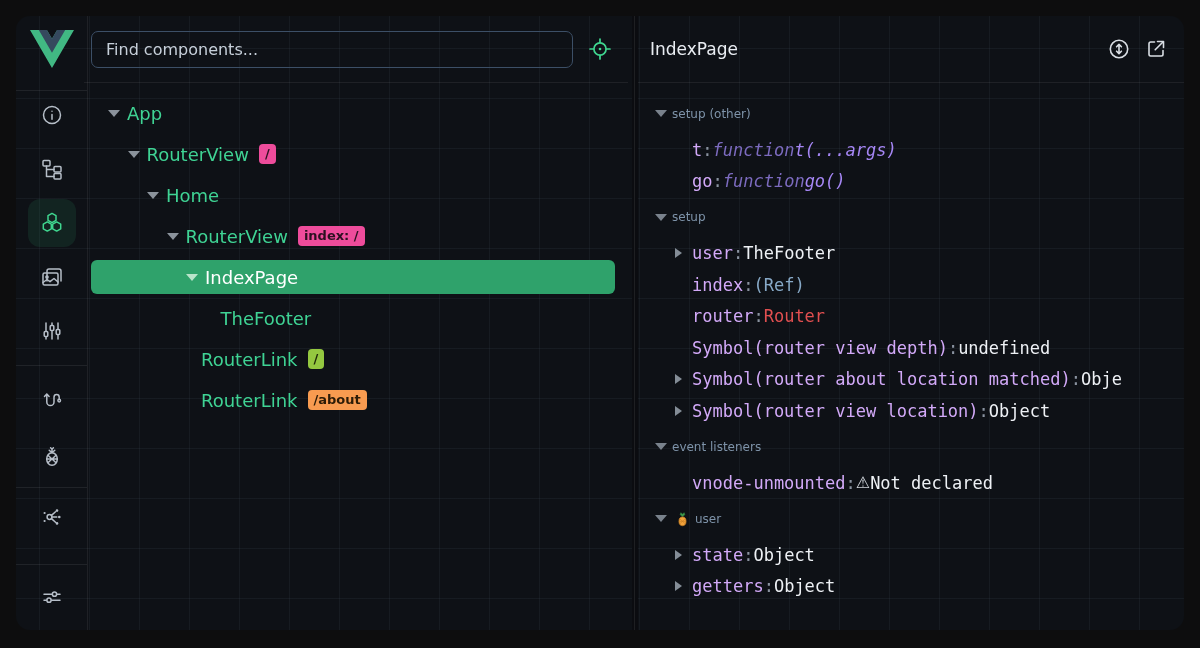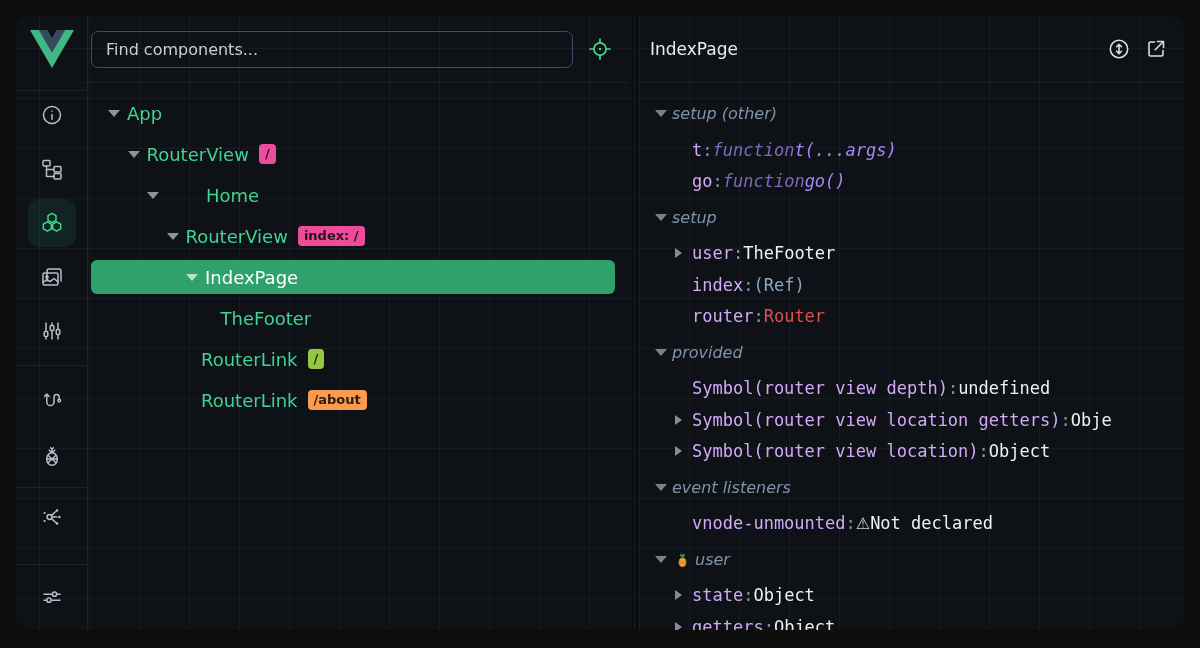--- a/index.html
+++ b/index.html
@@ -47,21 +47,21 @@
   
   .right-panel{position:absolute;left:622px;right:0;top:0;bottom:0;overflow:hidden;}
   .insp-header{height:67px;border-bottom:1px solid rgba(255,255,255,0.07);display:flex;align-items:center;padding:0 15px 0 12px;}
   .insp-title{font-size:17px;color:#e9edf2;flex:1;}
   .icon-btn{width:26px;height:26px;display:flex;align-items:center;justify-content:center;background:none;border:none;padding:0;cursor:pointer;margin-left:11px;}
   .icon-btn svg{stroke:#d9dee4;fill:none;stroke-width:1.6;stroke-linecap:round;stroke-linejoin:round;}
   .insp-content{padding:15px 0 0 17px;}
   .sec-header{height:31.5px;display:flex;align-items:center;margin:4.5px 0;cursor:pointer;}
   .insp-sec:first-child .sec-header{margin-top:0;}
   .sec-tri{width:0;height:0;border-left:6px solid transparent;border-right:6px solid transparent;border-top:7px solid #79828c;margin-right:5px;flex:none;}
-  .sec-label{font-size:16px;color:#7e93a9;font-style:italic;}
+  .sec-label{font-size:12px;color:#7e93a9;}
   .pinia-ico{margin:0 4px 0 2px;}
   .insp-row{height:31.5px;display:flex;align-items:center;padding-left:20px;white-space:nowrap;
     font-family:"DejaVu Sans Mono",monospace;font-size:17px;cursor:pointer;}
   .row-arrow{width:17px;flex:none;display:flex;align-items:center;}
   .row-arrow i{display:block;width:0;height:0;border-top:5.5px solid transparent;border-bottom:5.5px solid transparent;border-left:7px solid #848d97;}
   .k{color:#d2a9f8;}
   .colon{color:#8a93a0;}
   .vp-plain{color:#eef1f5;}
   .vp-fnkw{color:#7c6bbf;font-style:italic;}
   .vp-fnsig{color:#a586f4;font-style:italic;}
@@ -177,21 +177,21 @@
     <div class="tree-body" id="tree-rows">
         <div class="tree-row" style="padding-left: 24px;">
           <span class="tri-down"></span>
           <span class="tree-label">App</span>
         </div>
         <div class="tree-row" style="padding-left: 43.5px;">
           <span class="tri-down"></span>
           <span class="tree-label">RouterView</span>
           <span class="badge badge-pink">/</span>
         </div>
-        <div class="tree-row" style="padding-left: 63px; gap: 40px;">
+        <div class="tree-row" style="padding-left: 63px;">
           <span class="tri-down"></span>
           <span class="tree-label">Home</span>
         </div>
         <div class="tree-row" style="padding-left: 82.5px;">
           <span class="tri-down"></span>
           <span class="tree-label">RouterView</span>
           <span class="badge badge-pink">index: /</span>
         </div>
         <div class="tree-row selected" style="padding-left: 102px;">
           <div class="sel-bg"></div>
@@ -272,35 +272,31 @@
             <span class="vp-ref"> (Ref)</span>
           </div>
           <div class="insp-row">
             <span class="row-arrow"></span>
             <span class="k">router</span>
             <span class="colon"> : </span>
             <span class="vp-red">Router</span>
           </div>
         </div>
         <div class="insp-sec">
-          <div class="sec-header">
-            <span class="sec-tri"></span>
-            <span class="sec-label">provided</span>
-          </div>
           <div class="insp-row">
             <span class="row-arrow"></span>
             <span class="k">Symbol(router view depth)</span>
             <span class="colon"> : </span>
             <span class="vp-plain">undefined</span>
           </div>
           <div class="insp-row">
             <span class="row-arrow">
               <i></i>
             </span>
-            <span class="k">Symbol(router view location getters)</span>
+            <span class="k">Symbol(router about location matched)</span>
             <span class="colon"> : </span>
             <span class="vp-plain">Obje</span>
           </div>
           <div class="insp-row">
             <span class="row-arrow">
               <i></i>
             </span>
             <span class="k">Symbol(router view location)</span>
             <span class="colon"> : </span>
             <span class="vp-plain">Object</span>

